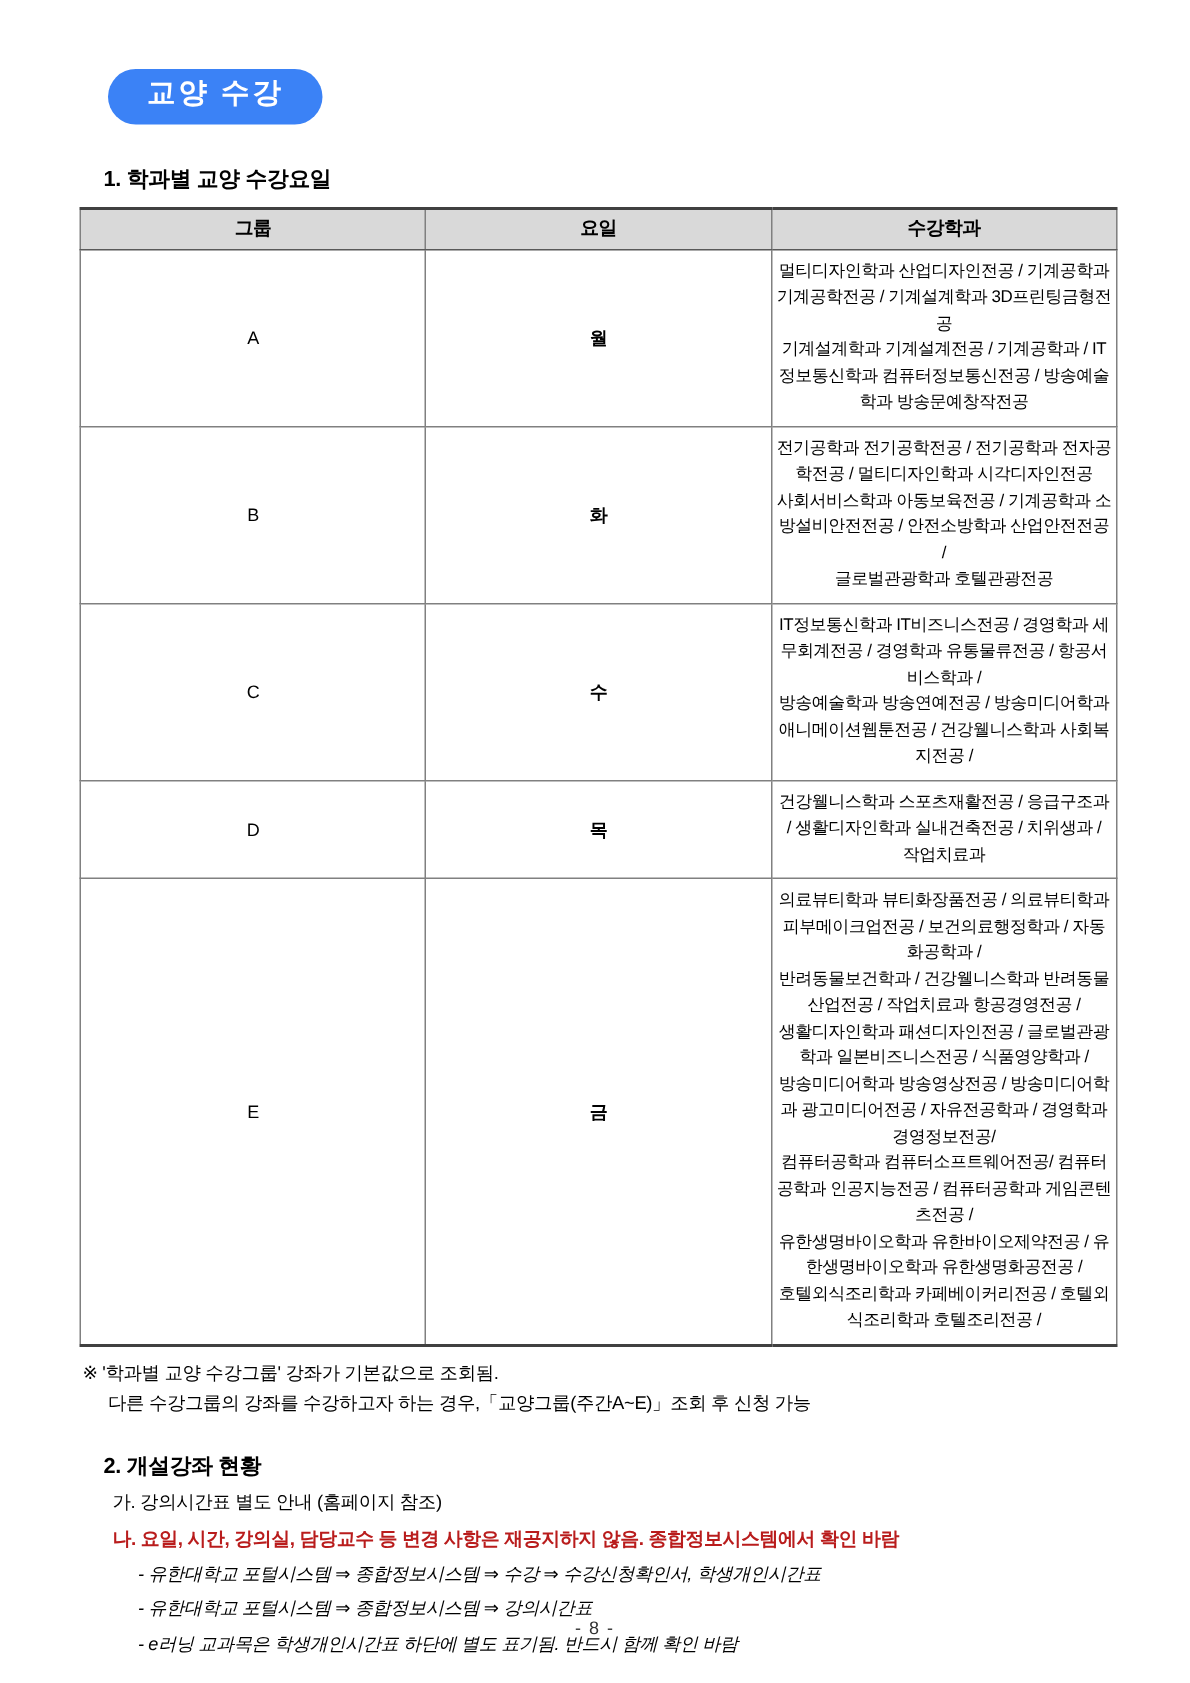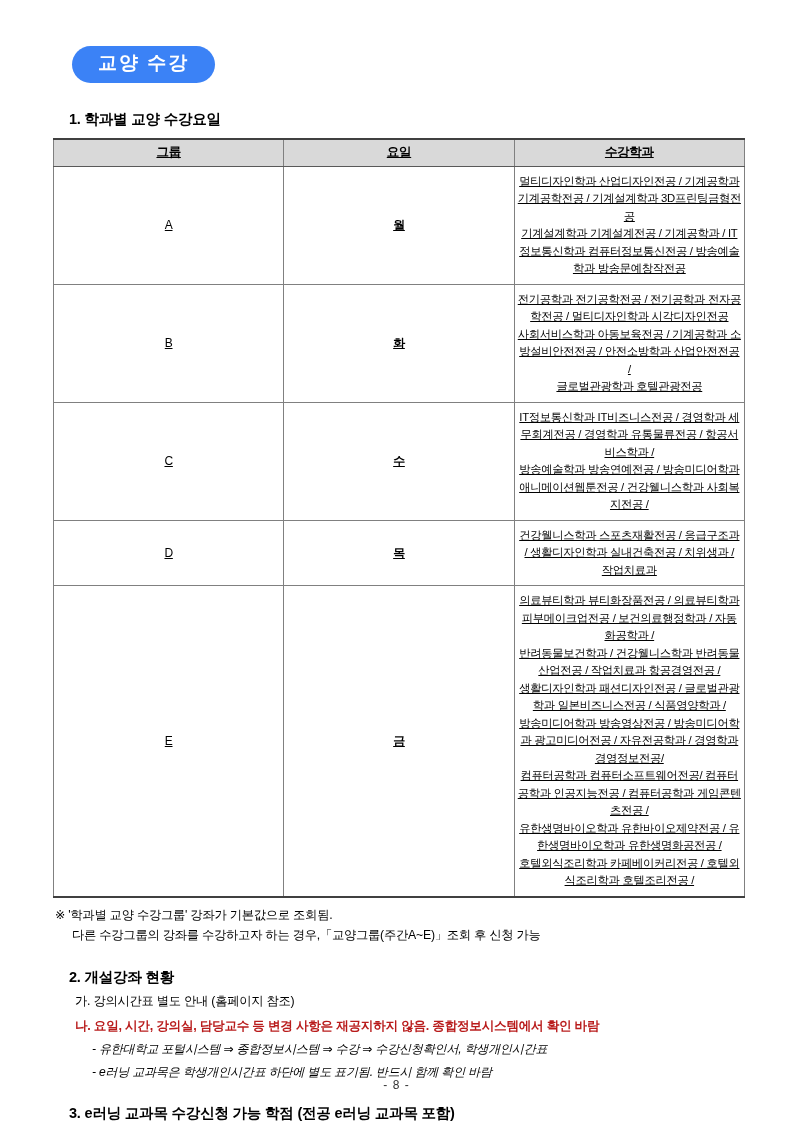--- a/index.html
+++ b/index.html
@@ -51,21 +51,20 @@
   .sec1 { padding-top: 27px; }
   .sec2 { padding-top: 22px; }
   .sec3 { padding-top: 20px; }
 
   
   table.grid {
     border-collapse: collapse;
     margin: 9px 0 0 53px;
     width: 692px;
     table-layout: fixed;
-    text-decoration: underline;
   }
   table.grid th, table.grid td {
     border: 1px solid #808080;
     text-align: center;
     vertical-align: middle;
     font-size: 11.3px;
     letter-spacing: -0.3px;
     line-height: 1.55;
   }
   table.grid thead th {
@@ -194,19 +193,20 @@
 
   <div class="note-block">
     <div class="note">※ '학과별 교양 수강그룹' 강좌가 기본값으로 조회됨.</div>
     <div class="note note-ind">다른 수강그룹의 강좌를 수강하고자 하는 경우,「교양그룹(주간A~E)」조회 후 신청 가능</div>
   </div>
 
   <div class="sec-head sec2">2. 개설강좌 현황</div>
   <div class="li li-a">가. 강의시간표 별도 안내 (홈페이지 참조)</div>
   <div class="li li-b">나. 요일, 시간, 강의실, 담당교수 등 변경 사항은 재공지하지 않음. 종합정보시스템에서 확인 바람</div>
   <div class="li li-d">- 유한대학교 포털시스템 ⇒ 종합정보시스템 ⇒ 수강 ⇒ 수강신청확인서, 학생개인시간표</div>
+  <div class="li li-d">- 유한대학교 포털시스템 ⇒ 종합정보시스템 ⇒ 강의시간표</div>
   <div class="li li-d">- e러닝 교과목은 학생개인시간표 하단에 별도 표기됨. 반드시 함께 확인 바람</div>
 
   <div class="sec-head sec3">3. e러닝 교과목 수강신청 가능 학점  (전공 e러닝 교과목 포함)</div>
 
   <div class="footer">- 8 -</div>
 
 </div>
 
 </body></html>

